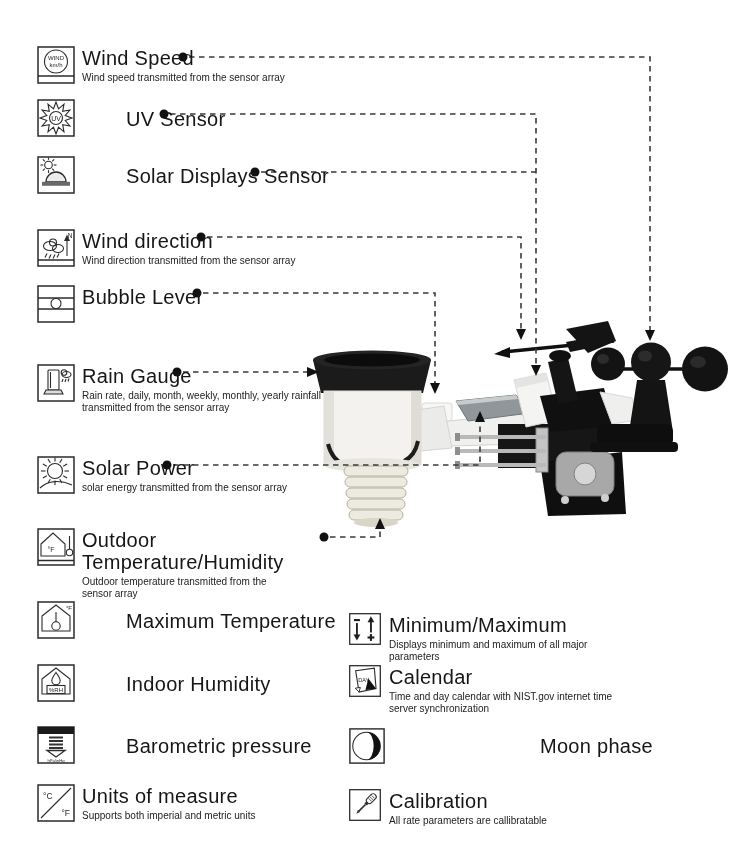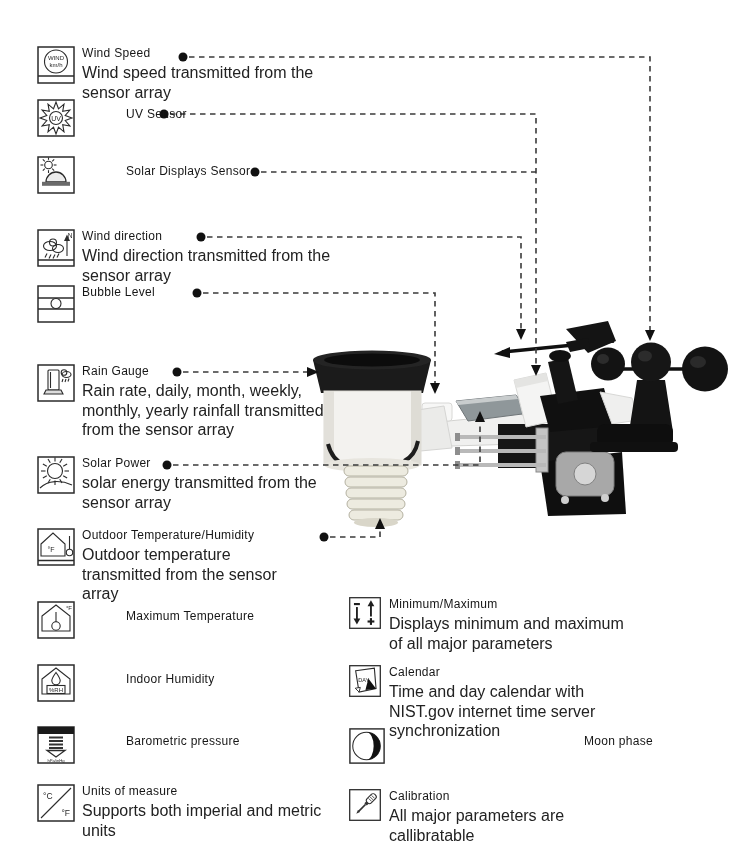--- a/index.html
+++ b/index.html
@@ -8,24 +8,24 @@
   .scene{position:absolute;left:0;top:0;z-index:0;}
   .feat{position:absolute;left:36px;display:flex;gap:6px;z-index:2;align-items:flex-start;}
   .feat-r{left:348px;gap:7px;}
   .icon{flex:0 0 40px;width:40px;}
   .feat-r .icon{flex:0 0 34px;width:34px;}
   .icon svg{display:block;width:100%;height:auto;}
   .st{fill:none;stroke:#2b2b2b;stroke-width:1.5;}
   .thin{fill:none;stroke:#2b2b2b;stroke-width:1.1;}
   .icon text{fill:#1f1f1f;}
   .ftext{width:260px;}
-  .ftitle{font-size:12px;line-height:1.1;letter-spacing:.3px;padding-top:2px;color:#161616;}
+  .ftitle{font-size:20px;line-height:1.1;letter-spacing:.3px;padding-top:2px;color:#161616;}
   .vc .ftitle{padding-top:10px;margin-left:44px;}
   .vc8 .ftitle{padding-top:8px;text-align:right;}
-  .fdesc{font-size:16px;line-height:1.22;margin-top:3px;color:#222;}
+  .fdesc{font-size:10px;line-height:1.22;margin-top:3px;color:#222;}
   .fdesc:empty{display:none;}
   .dash{fill:none;stroke:#3a3a3a;stroke-width:1.6;stroke-dasharray:5.5 4.5;}
   .dot{fill:#111;}
   .ah{fill:#111;stroke:none;}
 </style>
 </head>
 <body>
 
 <div class="page">
 
@@ -361,21 +361,21 @@
       <text x="7" y="16" font-size="8.5">°C</text>
       <text x="34" y="33" font-size="8.5" text-anchor="end">°F</text>
         </svg>
     </span>
     <div class="ftext">
         <div class="ftitle">Units of measure</div>
     <div class="fdesc">Supports both imperial and metric units</div>
       </div>
   </div>
 
-  <div class="feat feat-r" style="top:596px">
+  <div class="feat feat-r" style="top:612px">
     <span class="icon">
       <svg viewBox="0 0 40 40">
           <rect class="st" x="2" y="2" width="36" height="36"></rect>
       <line x1="7" y1="9.5" x2="14" y2="9.5" stroke="#1f1f1f" stroke-width="2.5"></line>
       <line x1="10.5" y1="13" x2="10.5" y2="28" stroke="#1f1f1f" stroke-width="2.2"></line>
           <polygon points="6.5,26.5 14.5,26.5 10.5,33.5" fill="#1f1f1f"></polygon>
       <line x1="27" y1="24" x2="27" y2="10" stroke="#1f1f1f" stroke-width="2.2"></line>
           <polygon points="23,12 31,12 27,5" fill="#1f1f1f"></polygon>
       <line x1="23" y1="30" x2="31" y2="30" stroke="#1f1f1f" stroke-width="2.5"></line>
           <line x1="27" y1="26" x2="27" y2="34" stroke="#1f1f1f" stroke-width="2.5"></line>
@@ -426,17 +426,17 @@
         <line x1="17.5" y1="9" x2="22.5" y2="9" stroke="#2b2b2b" stroke-width="0.9"></line>
         <line x1="17.5" y1="11.5" x2="22.5" y2="11.5" stroke="#2b2b2b" stroke-width="0.9"></line>
         <rect x="18" y="16" width="4" height="3" fill="#333"></rect>
         <rect x="19.1" y="19" width="1.8" height="12" fill="#333"></rect>
         <polygon points="18.3,30 21.7,30 20,34.5" fill="#333"></polygon>
       </g>
         </svg>
     </span>
     <div class="ftext" style="width:238px">
         <div class="ftitle">Calibration</div>
-    <div class="fdesc">All major parameters are callibratable</div>
+    <div class="fdesc">All rate parameters are callibratable</div>
       </div>
   </div>
 
 </div>
 
 </body></html>

